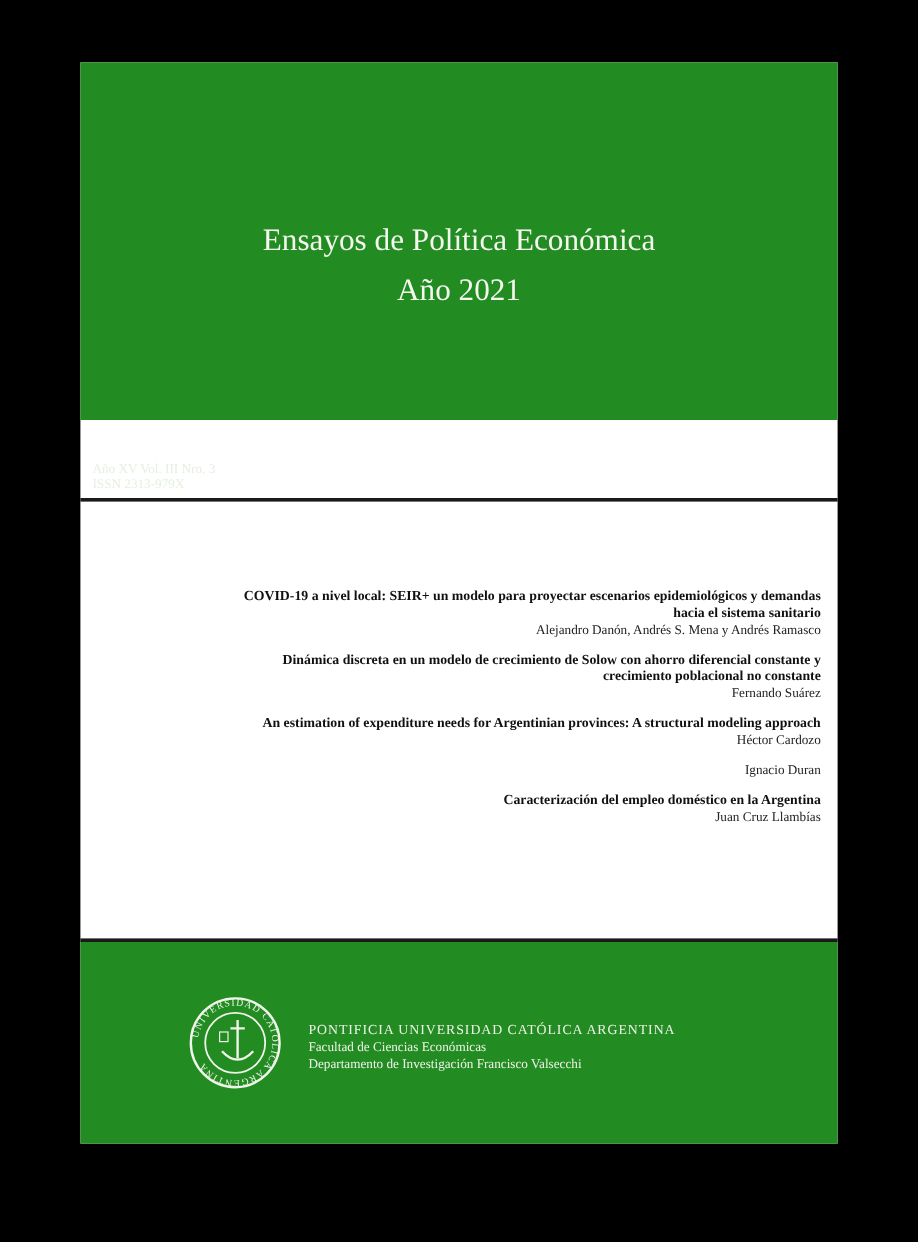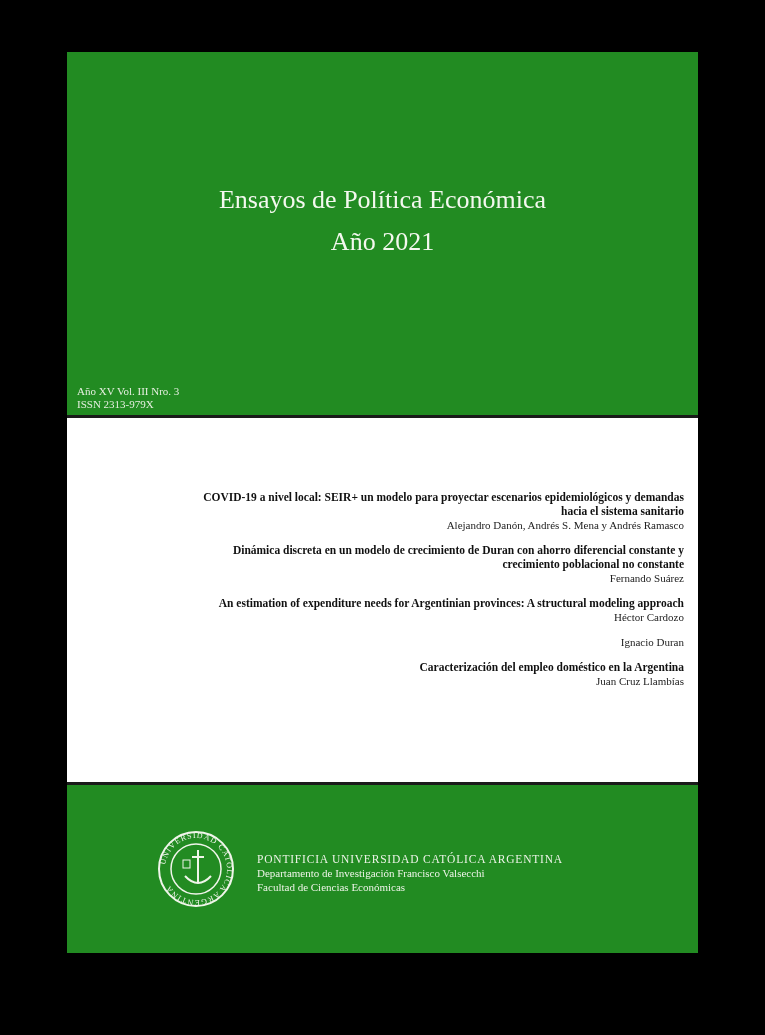--- a/index.html
+++ b/index.html
@@ -5,21 +5,21 @@
   html, body { margin: 0; padding: 0; }
   body {
     width: 765px; height: 1035px; background: #000; position: relative; overflow: hidden;
     font-family: "DejaVu Serif", "Liberation Serif", serif;
   }
   .page {
     position: absolute; left: 67px; top: 52px; width: 631px; height: 901px;
     background: #fff;
   }
   .top-band {
-    position: absolute; left: 0; top: 0; width: 631px; height: 363px;
+    position: absolute; left: 0; top: 0; width: 631px; height: 298px;
     background: #228B22;
   }
   .top-rule {
     position: absolute; left: 0; top: 363px; width: 631px; height: 3px;
     background: #1a1a1a;
   }
   .title {
     position: absolute; left: 0; top: 127px; width: 631px; text-align: center;
     color: #f4f8ef; font-family: "Liberation Serif", serif; font-size: 26px; line-height: 42px;
   }
@@ -70,21 +70,21 @@
     <div style="position:absolute; right:14px; top:18px; width:610px; text-align:right;">
       <div class="article">
         <div class="a-title">
           <div>COVID-19 a nivel local: SEIR+ un modelo para proyectar escenarios epidemiológicos y demandas</div>
           <div>hacia el sistema sanitario</div>
         </div>
         <div class="a-author">Alejandro Danón, Andrés S. Mena y Andrés Ramasco</div>
       </div>
       <div class="article">
         <div class="a-title">
-          <div>Dinámica discreta en un modelo de crecimiento de Duran con ahorro diferencial constante y</div>
+          <div>Dinámica discreta en un modelo de crecimiento de Solow con ahorro diferencial constante y</div>
           <div>crecimiento poblacional no constante</div>
         </div>
         <div class="a-author">Fernando Suárez</div>
       </div>
       <div class="article">
         <div class="a-title">
           <div>An estimation of expenditure needs for Argentinian provinces: A structural modeling approach</div>
         </div>
         <div class="a-author">Héctor Cardozo</div>
       </div>
@@ -113,16 +113,16 @@
       <textPath href="#sealArc" startOffset="2%">UNIVERSIDAD CATOLICA ARGENTINA</textPath>
     </text>
     <line x1="41" y1="20" x2="41" y2="52" stroke="#f0f5ea" stroke-width="2"></line>
     <line x1="35" y1="27" x2="47" y2="27" stroke="#f0f5ea" stroke-width="2"></line>
     <path d="M 28 46 Q 41 60 54 46" fill="none" stroke="#f0f5ea" stroke-width="2"></path>
     <rect x="26" y="30" width="7" height="8" fill="none" stroke="#f0f5ea" stroke-width="1"></rect>
   </svg>
 
   <div class="inst">
     <div class="name">PONTIFICIA UNIVERSIDAD CATÓLICA ARGENTINA</div>
+    <div>Facultad de Ciencias Económicas</div>
     <div>Departamento de Investigación Francisco Valsecchi</div>
-    <div>Facultad de Ciencias Económicas</div>
   </div>
 </div>
 
 </body></html>

